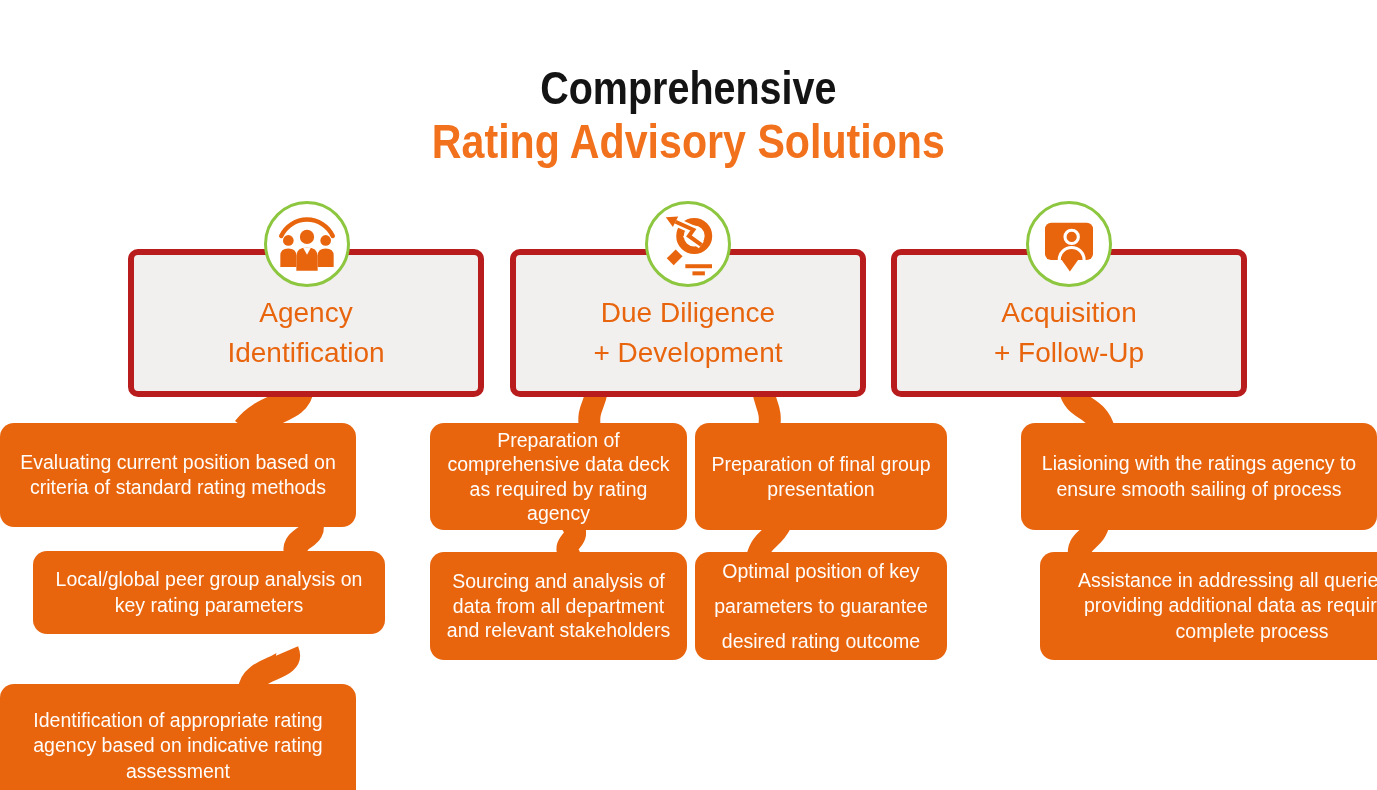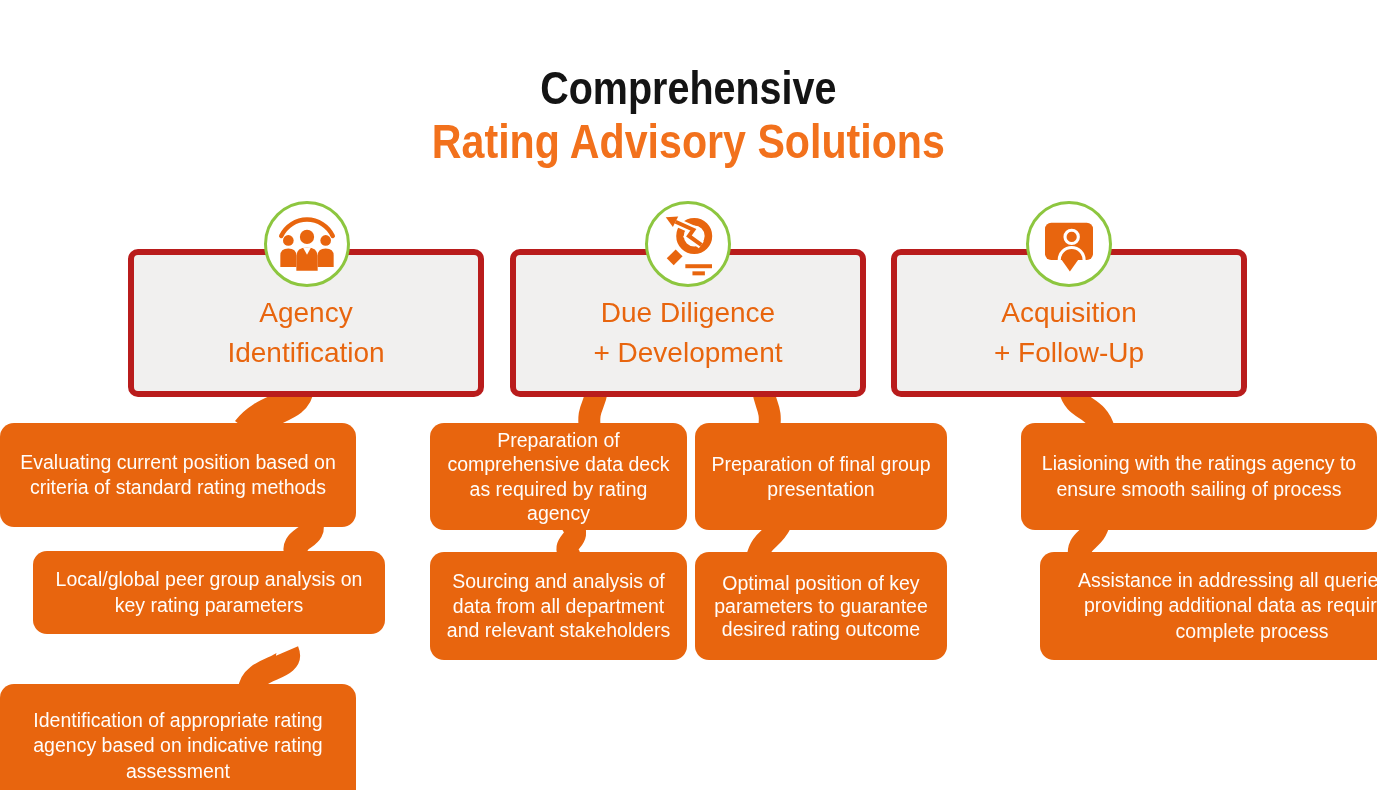--- a/index.html
+++ b/index.html
@@ -37,21 +37,21 @@
     position:absolute; background:#e8650e; border-radius:14px; color:#fffdfb;
     display:flex; align-items:center; justify-content:center; text-align:center;
     font-size:19.5px; line-height:25.5px; z-index:2; padding:6px 16px; font-weight:400;
   }
   .c1-b1 { left:0;      top:423px; width:356px; height:104px; }
   .c1-b2 { left:33px;   top:551px; width:352px; height:83px; }
   .c1-b3 { left:0;      top:684px; width:356px; height:124px; }
   .c2-b1 { left:430px;  top:423px; width:257px; height:107px; line-height:24.5px;text-align:center; }
   .c2-b2 { left:695px;  top:423px; width:252px; height:107px; line-height:24.5px; }
   .c2-b3 { left:430px;  top:552px; width:257px; height:108px; line-height:24.5px; }
-  .c2-b4 { left:695px;  top:552px; width:252px; height:108px; line-height:23px; }
+  .c2-b4 { left:695px;  top:552px; width:252px; height:108px; line-height:35px; }
   .c3-b1 { left:1021px; top:423px; width:356px; height:107px; }
   .c3-b2 { left:992px;  top:552px; width:424px; height:108px;margin-left:48px; }
 </style>
 </head>
 <body>
 
 <div class="canvas">
 
   <div class="header">
     <div class="title-line title-1"><span>Comprehensive</span></div>

